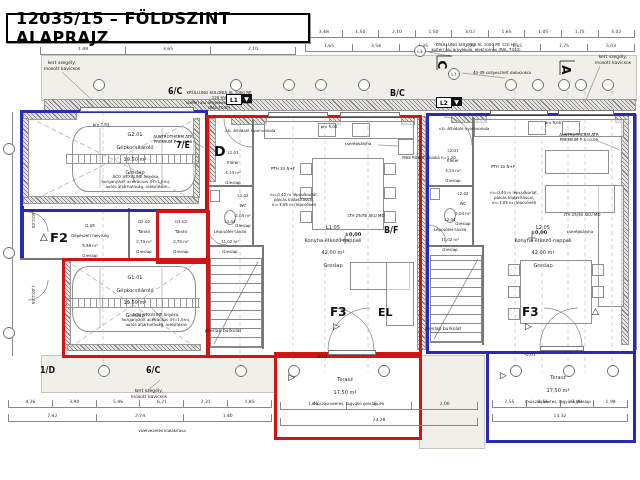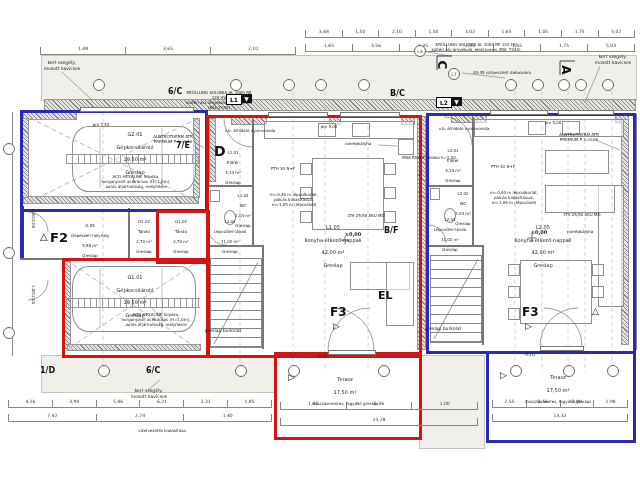--- a/index.html
+++ b/index.html
@@ -37,20 +37,21 @@
   .flagT{position:absolute;width:11px;height:9px;background:#111;color:#fff;font-size:6px;
          display:flex;align-items:center;justify-content:center;z-index:24}
   .rot{transform:rotate(90deg);transform-origin:center}
   svg.ov{position:absolute;left:0;top:0;z-index:8}
 </style>
 </head>
 <body>
 
 <div id="canvas">
 
+  <div class="titlebox">12035/15 – FÖLDSZINT ALAPRAJZ</div>
 
   <div class="st" style="left:42px;top:56px;width:594px;height:44px"></div>
   <div class="st" style="left:42px;top:356px;width:232px;height:36px"></div>
   <div class="st" style="left:420px;top:356px;width:64px;height:92px"></div>
 
   <div class="ht" style="left:45px;top:100px;width:590px;height:10px"></div>
 
   <div class="wl blue" style="left:20px;top:110px;width:182px;height:96px;border-width:3px"></div>
   <div class="ab fb" style="left:20px;top:206px;width:4px;height:52px;z-index:10"></div>
   <div class="wl red" style="left:156px;top:210px;width:48px;height:48px;border-width:3px"></div>
@@ -333,21 +334,21 @@
   <div class="lb f4 rot" style="left:20px;top:216px;width:26px">1,00/2,05</div>
   <div class="lb f4 rot" style="left:20px;top:292px;width:26px">1,00/2,05</div>
 
   <div class="mk" style="left:168px;top:87px;font-size:8px">6/C</div>
   <div class="mk" style="left:176px;top:141px;font-size:8px">7/E</div>
   <div class="mk" style="left:390px;top:89px;font-size:8px">B/C</div>
   <div class="mk" style="left:384px;top:226px;font-size:8px">B/F</div>
   <div class="mk" style="left:40px;top:366px;font-size:8px">1/D</div>
   <div class="mk" style="left:146px;top:366px;font-size:8px">6/C</div>
   <div class="mk" style="left:214px;top:143px;font-size:14px">D</div>
-  <div class="mk" style="left:378px;top:289px;font-size:11px">EL</div>
+  <div class="mk" style="left:378px;top:306px;font-size:11px">EL</div>
   <div class="mk rot" style="left:438px;top:58px;font-size:12px">C</div>
   <div class="mk rot" style="left:561px;top:63px;font-size:12px">A</div>
   <div class="mk" style="left:40px;top:231px;font-size:10px;font-weight:normal">△</div>
   <div class="mk" style="left:50px;top:230px;font-size:13px">F2</div>
   <div class="mk" style="left:330px;top:305px;font-size:12px">F3</div>
   <div class="mk" style="left:333px;top:321px;font-size:9px;font-weight:normal">▷</div>
   <div class="mk" style="left:522px;top:305px;font-size:12px">F3</div>
   <div class="mk" style="left:525px;top:321px;font-size:9px;font-weight:normal">▷</div>
   <div class="mk" style="left:288px;top:372px;font-size:9px;font-weight:normal">▷</div>
   <div class="mk" style="left:500px;top:370px;font-size:9px;font-weight:normal">▷</div>

